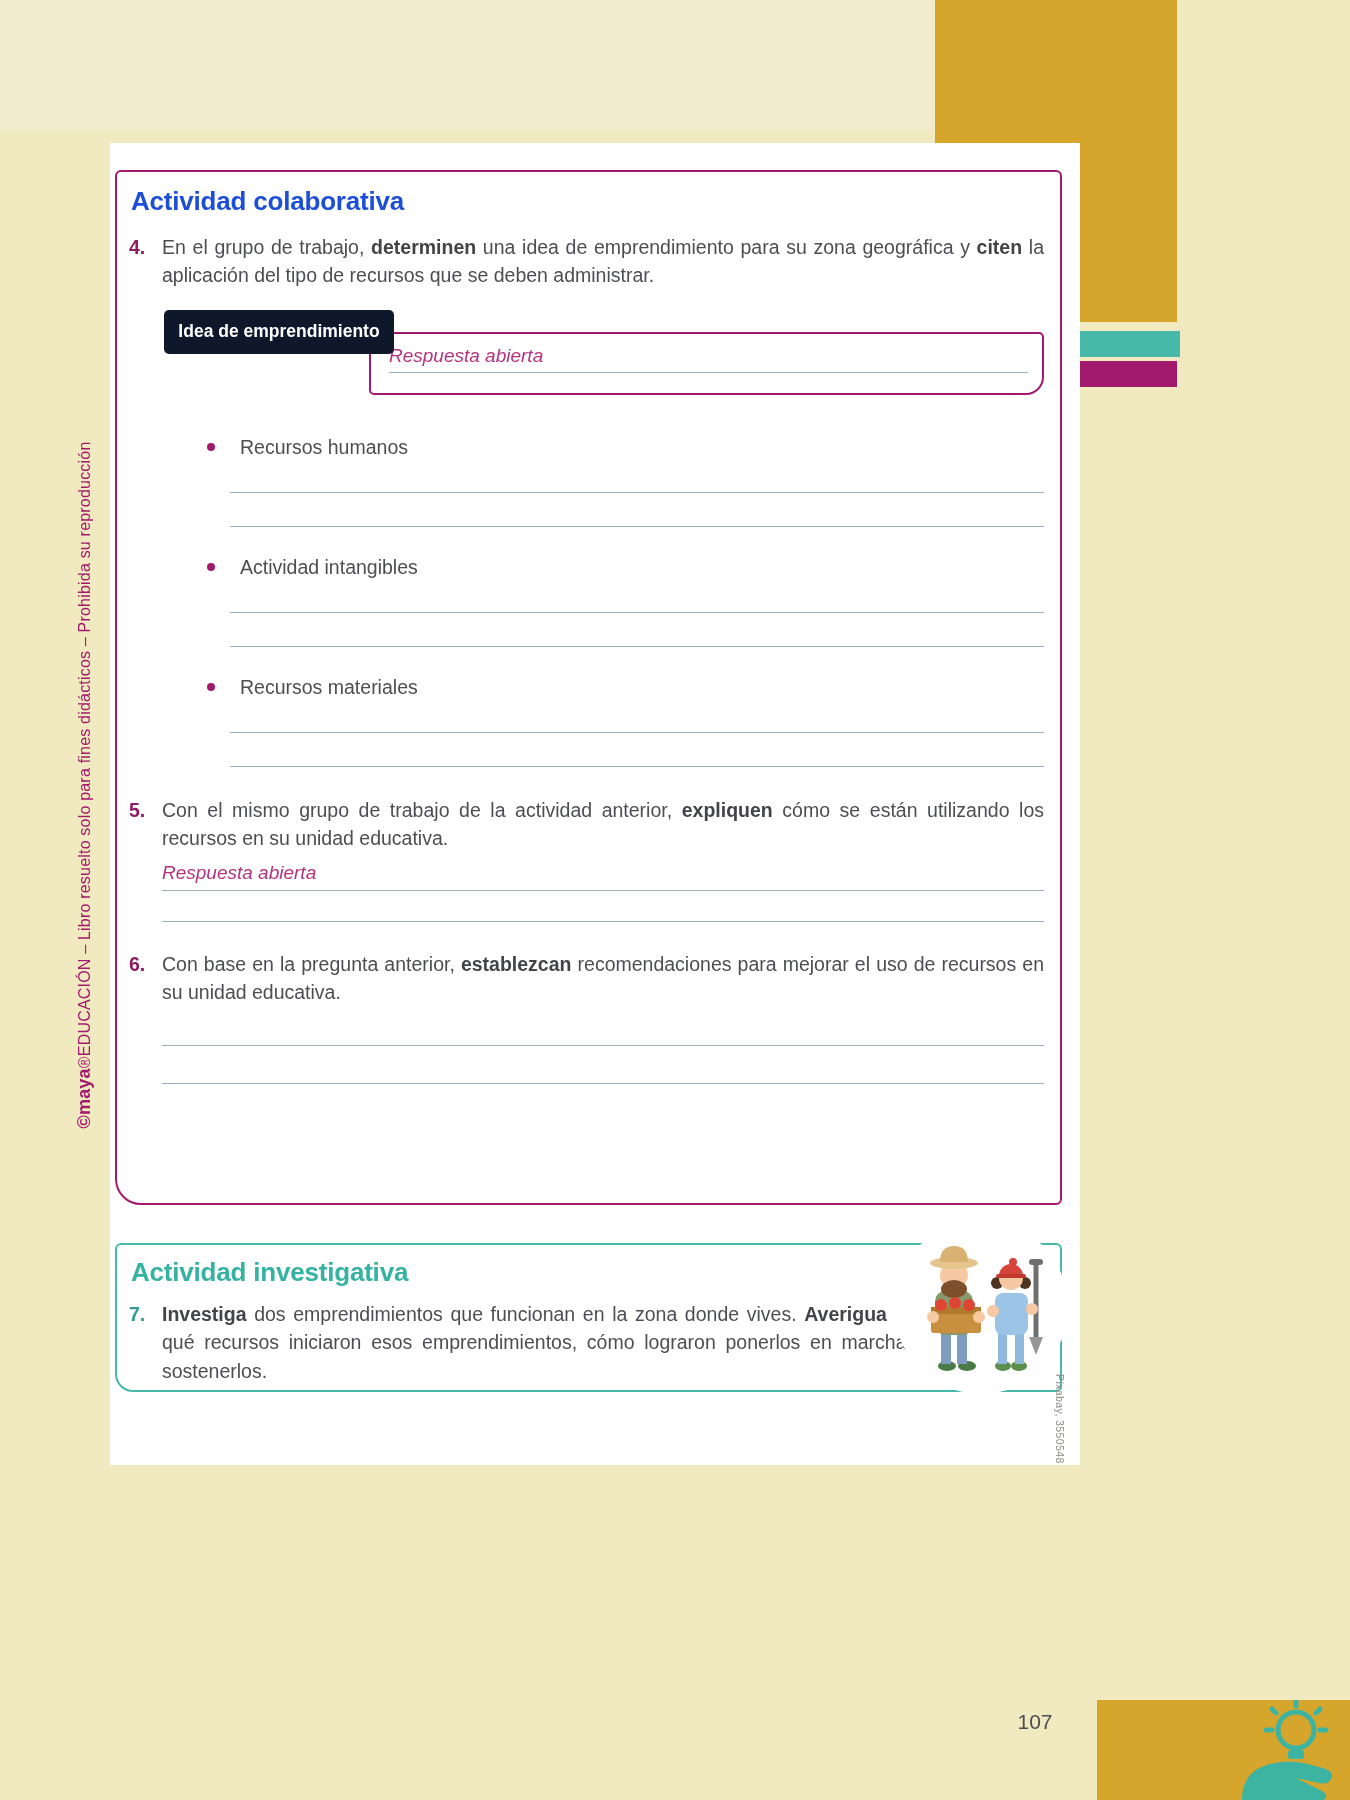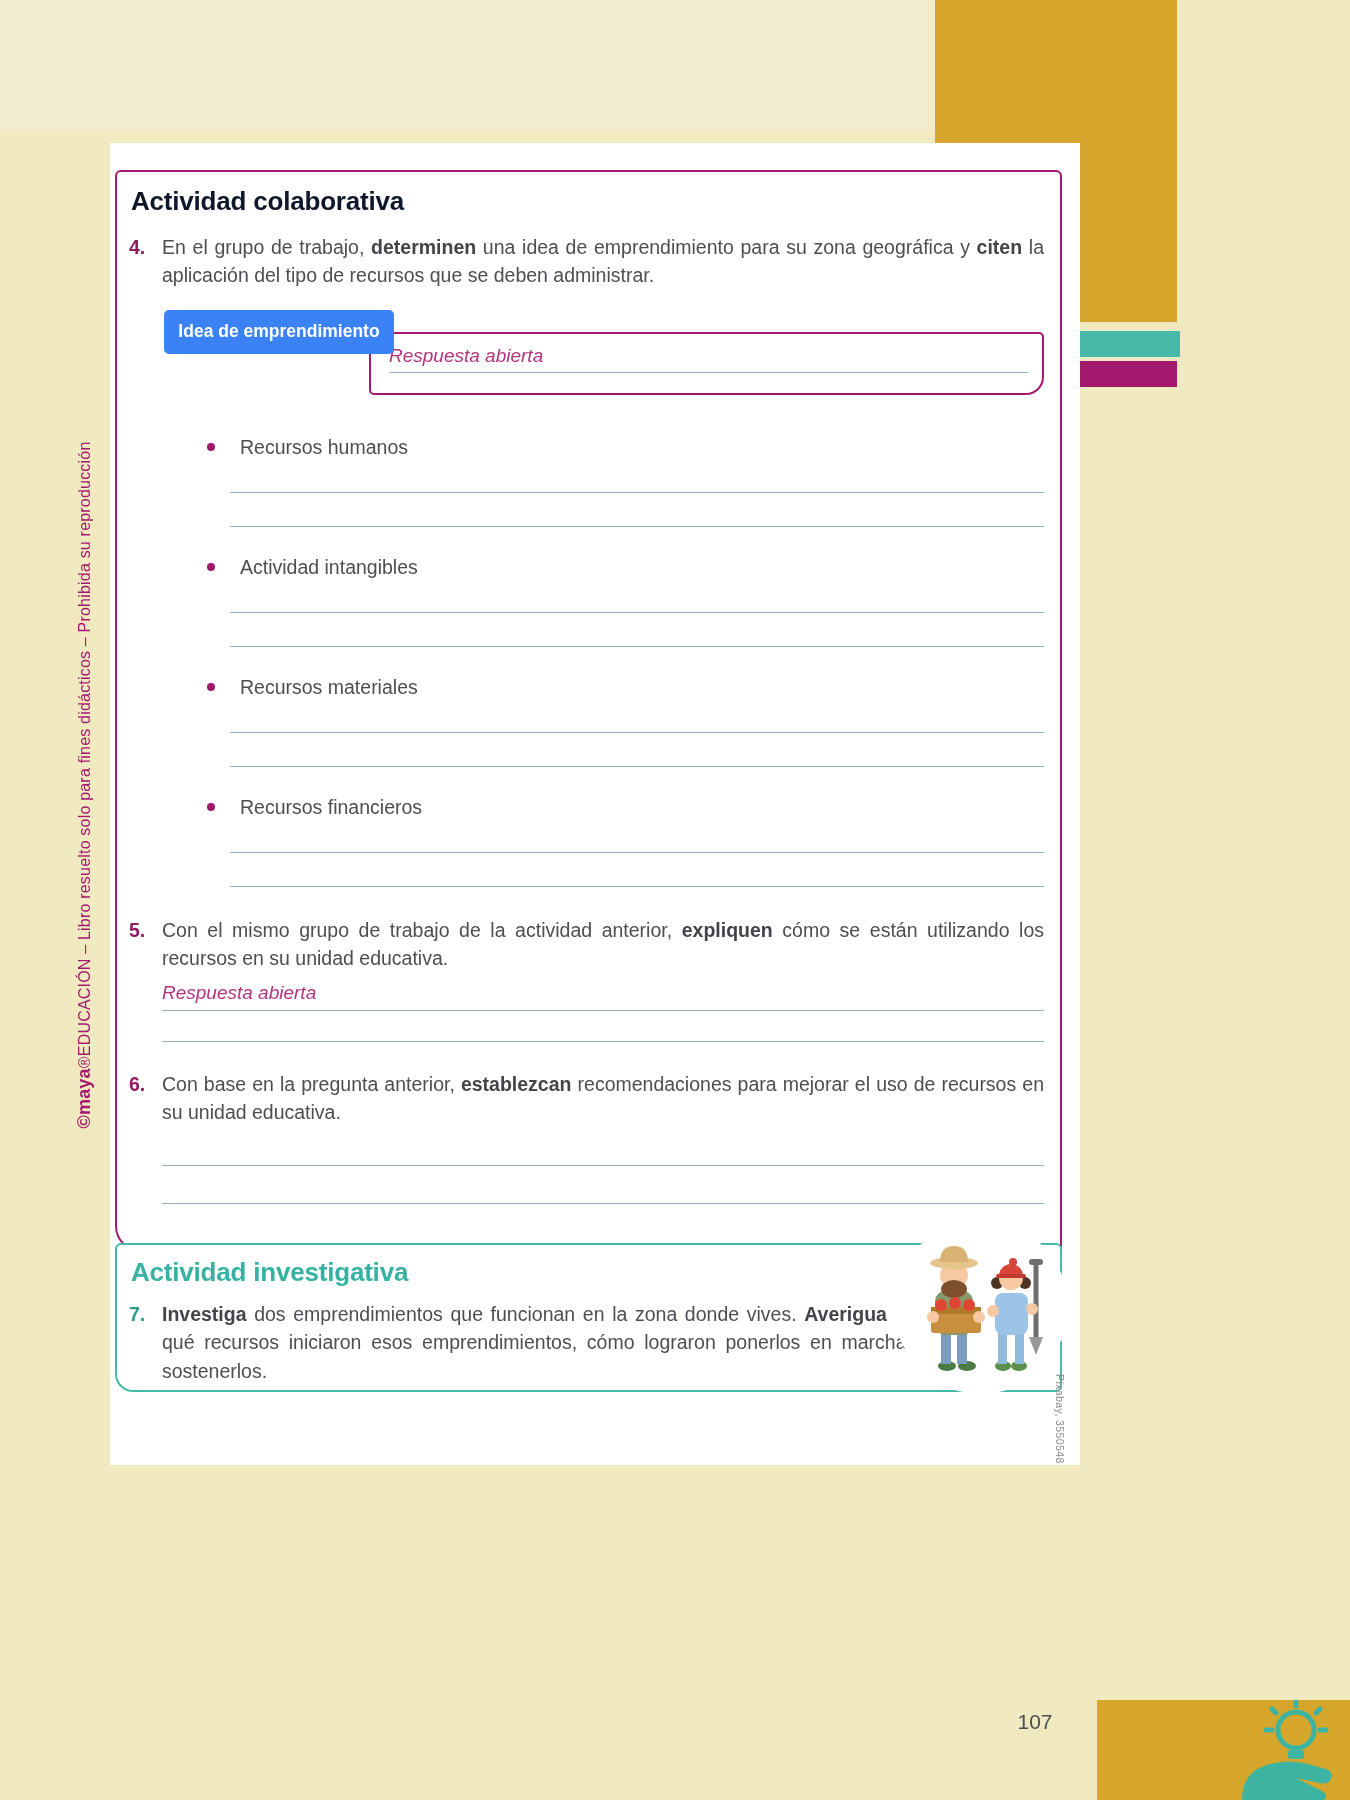--- a/index.html
+++ b/index.html
@@ -34,33 +34,33 @@
     text-align:center; font-size:21px; color:#4d4e53; font-weight:400;
   }
 
   
   .purple-box {
     position:absolute; left:115px; top:170px; width:947px; min-height:1035px; z-index:3;
     background:#fff; border:2px solid #a3196d; border-radius:6px 6px 6px 26px;
     padding:12px 16px 46px 12px;
   }
   .box-title { font-size:26px; font-weight:700; letter-spacing:-0.2px; margin:2px 0 16px 2px; }
-  .magenta-text { color:#0f172a; }
+  .magenta-text { color:#1d4ed8; }
   .teal-text { color:#35b2a1; }
 
   .item { display:flex; }
   .item-num { flex:0 0 33px; font-weight:700; font-size:19.5px; line-height:1.45; color:#8e1a60; }
   .item-num.teal-num { color:#2e9c8c; }
   .item-text { flex:1; text-align:justify; font-size:19.5px; line-height:1.45; color:#4d4e53; }
   .item-text b { font-weight:700; color:#434449; }
 
   .idea-wrap { position:relative; height:112px; margin:14px 0 6px 33px; }
   .idea-tab {
     position:absolute; left:2px; top:6px; width:230px; height:44px; z-index:2;
-    background:#3b82f6; color:#fff; font-weight:700; font-size:17.5px;
+    background:#0f172a; color:#fff; font-weight:700; font-size:17.5px;
     display:flex; align-items:center; justify-content:center; border-radius:5px;
   }
   .idea-box {
     position:absolute; left:207px; top:28px; right:0; height:63px; z-index:1;
     background:#fff; border:2px solid #a3196d; border-radius:3px 5px 18px 5px;
   }
   .idea-answer {
     margin:11px 14px 0 18px; padding-bottom:5px;
     border-bottom:1px solid #98aec3; color:#b3337d; font-size:19px; font-style:italic;
   }
@@ -137,28 +137,20 @@
           <span class="dot"></span>
           <span class="bullet-label">Actividad intangibles</span>
         </div>
         <div class="rule"></div>
         <div class="rule"></div>
       </div>
       <div class="bullet-item">
         <div class="bullet-row">
           <span class="dot"></span>
           <span class="bullet-label">Recursos materiales</span>
-        </div>
-        <div class="rule"></div>
-        <div class="rule"></div>
-      </div>
-      <div class="bullet-item">
-        <div class="bullet-row">
-          <span class="dot"></span>
-          <span class="bullet-label">Recursos financieros</span>
         </div>
         <div class="rule"></div>
         <div class="rule"></div>
       </div>
     </div>
 
     <div class="item">
       <span class="item-num">5.</span>
       <p class="item-text"><span>Con el mismo grupo de trabajo de la actividad anterior, </span><b>expliquen</b><span> cómo se están utilizando los recursos en su unidad educativa.</span></p>
     </div>

